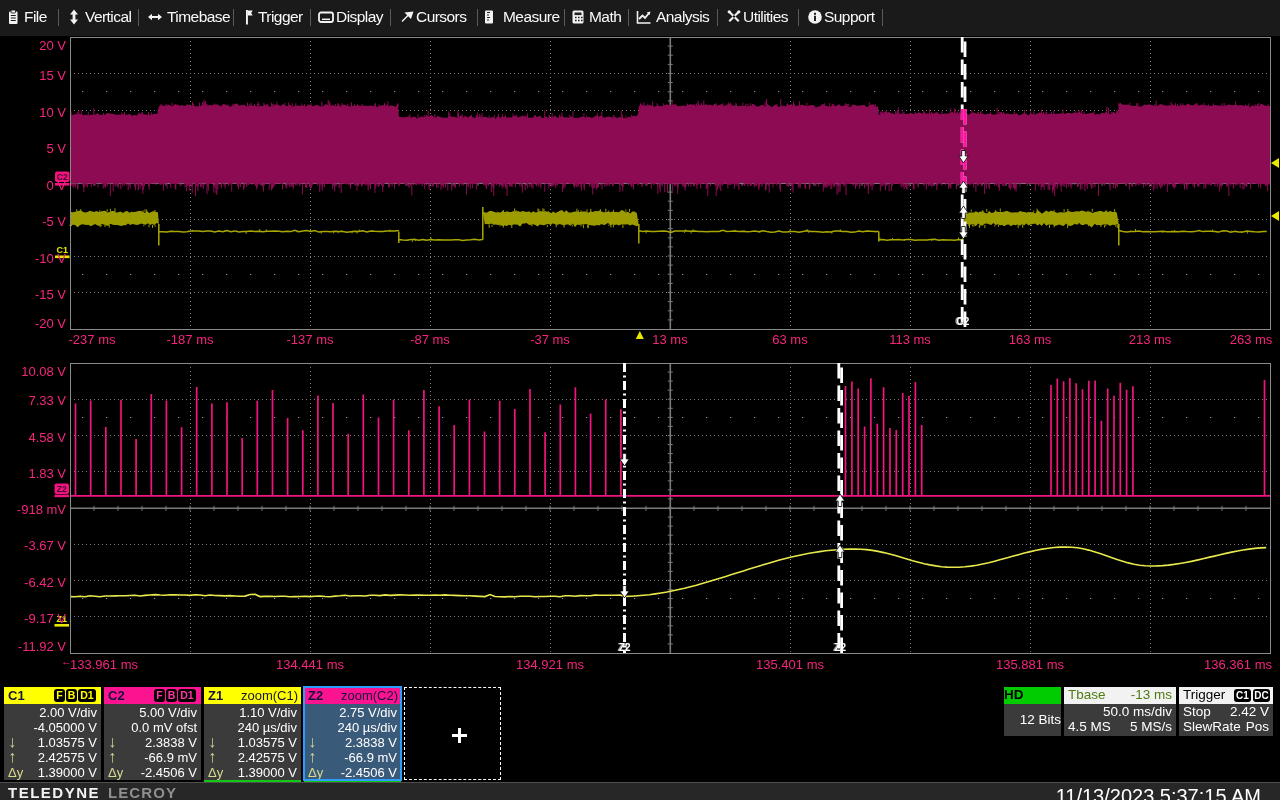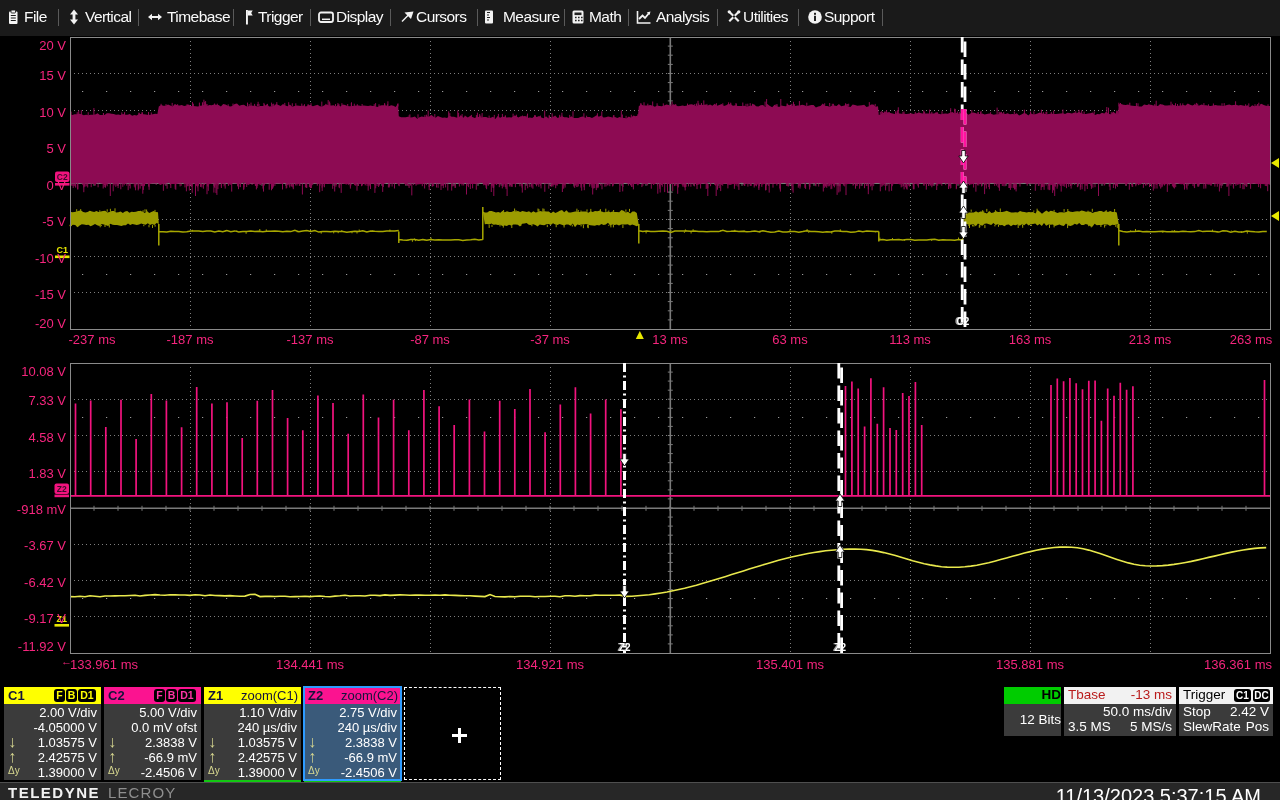--- a/index.html
+++ b/index.html
@@ -13,37 +13,37 @@
 .dzoom{position:absolute;right:3px;top:1px}
 .bdg{position:absolute;top:1.5px;width:11px;height:13px;background:#000;border-radius:3px;font-size:10.5px;font-weight:bold;text-align:center;line-height:13px}
 .bF{left:50px}
 .bB{left:62px}
 .bD{left:74px;width:18px}
 .dbody{position:absolute;top:16.5px;left:0;right:0;bottom:0;padding-top:1px}
 .dbodysel{background:#3a5a7a}
 .selbrd{position:absolute;inset:-1px;border:2px solid #2e9bff;z-index:3;pointer-events:none}
 .grnline{position:absolute;left:0;right:0;bottom:-2.5px;height:2.5px;background:#12c812}
 .drow{position:relative;height:15.1px;color:#fff;font-size:13px}
-.dico{position:absolute;left:4px;color:#d8d890;font-size:10px}
+.dico{position:absolute;left:4px;color:#d8d890;font-size:13px}
 .dico.arr{font-size:16.5px;top:-3px;font-weight:100}
 .dval{position:absolute;right:4px}
 .rbox{position:absolute;top:5px;height:48.5px}
 .rhdr{position:relative;height:16.5px;font-size:13.5px}
 .rbody{position:absolute;top:16.5px;left:0;right:0;bottom:0;background:#3b3b3b;color:#fff;font-size:13.5px}
 .rrow{position:relative;height:15.5px}
 .tbdg{position:absolute;top:1.5px;width:17px;height:13px;background:#000;border-radius:3px;color:#fff;font-size:10px;font-weight:bold;text-align:center;line-height:13px}
 .xst{position:absolute;left:0;width:1280px;height:15px;color:#fff;font-size:13.5px}
 .xv{position:absolute}
 #addbox{position:absolute;left:404px;top:5px;width:97px;height:93px;border:1.5px dashed #fff}
 #plus{position:absolute;left:47px;top:40px;width:14.5px;height:14.5px}
 #plus::before{content:"";position:absolute;left:0;top:6px;width:14.5px;height:2.6px;background:#fff}
 #plus::after{content:"";position:absolute;left:6px;top:0;width:2.6px;height:14.5px;background:#fff}
 #statusbar{position:absolute;top:782px;left:0;width:1280px;height:34px;background:#272727;border-top:1px solid #4f4f4f}
 #tele{position:absolute;left:8px;top:1px;font-size:15px;font-weight:bold;color:#f2f2f2;letter-spacing:1.5px}
-#lecroy{position:absolute;left:108px;top:1px;font-size:15px;font-weight:normal;color:#8f8f8f;letter-spacing:1.1px}
+#lecroy{position:absolute;left:108px;top:1px;font-size:15px;font-weight:bold;color:#8f8f8f;letter-spacing:1.1px}
 #datetime{position:absolute;right:19px;top:1.5px;font-size:20px;color:#fff}
 </style></head>
 <body>
 <div id="menubar">
     <svg class="mic" style="left:5px" width="16" height="16" viewBox="0 0 16 16">
       <rect x="4" y="2.5" width="8.5" height="12.5" rx="1" fill="#f5f5f5"></rect>
       <rect x="6" y="1" width="4.5" height="3" rx="0.8" fill="#f5f5f5" stroke="#1a1a1a" stroke-width="0.9"></rect>
       <path d="M5.8,6.5h5 M5.8,9h5 M5.8,11.5h5" stroke="#1a1a1a" stroke-width="1.1"></path>
     </svg>
     <span class="mtxt" style="left:24px">File</span>
@@ -319,32 +319,32 @@
         <div class="drow">
           <span class="dico">Δy</span>
           <span class="dval">-2.4506 V</span>
         </div>
       </div>
     </div>
     <div id="addbox">
       <div id="plus"></div>
     </div>
     <div class="rbox" style="left:1004px;width:57px">
-      <div class="rhdr" style="background:#0c0;color:#000;text-align:right;font-weight:bold">HD</div>
+      <div class="rhdr" style="background:#0c0;color:#000;text-align:left;font-weight:bold">HD</div>
       <div class="rbody" style="text-align:right;line-height:31px">12 Bits</div>
     </div>
     <div class="rbox" style="left:1064px;width:112px">
-      <div class="rhdr" style="background:#f2f2f2;color:#b91c1c">
+      <div class="rhdr" style="background:#f2f2f2;color:#4d7c0f">
         <span style="position:absolute;left:4px">Tbase</span>
         <span style="position:absolute;right:4px">-13 ms</span>
       </div>
       <div class="rbody">
         <div class="rrow"><span></span><span style="position:absolute;right:4px">50.0 ms/div</span></div>
         <div class="rrow">
-          <span style="position:absolute;left:4px">3.5 MS</span>
+          <span style="position:absolute;left:4px">4.5 MS</span>
           <span style="position:absolute;right:4px">5 MS/s</span>
         </div>
       </div>
     </div>
     <div class="rbox" style="left:1179px;width:94px">
       <div class="rhdr" style="background:#f2f2f2;color:#000">
         <span style="position:absolute;left:4px">Trigger</span>
         <span class="tbdg" style="right:22px">C1</span>
         <span class="tbdg" style="right:3px">DC</span>
       </div>

